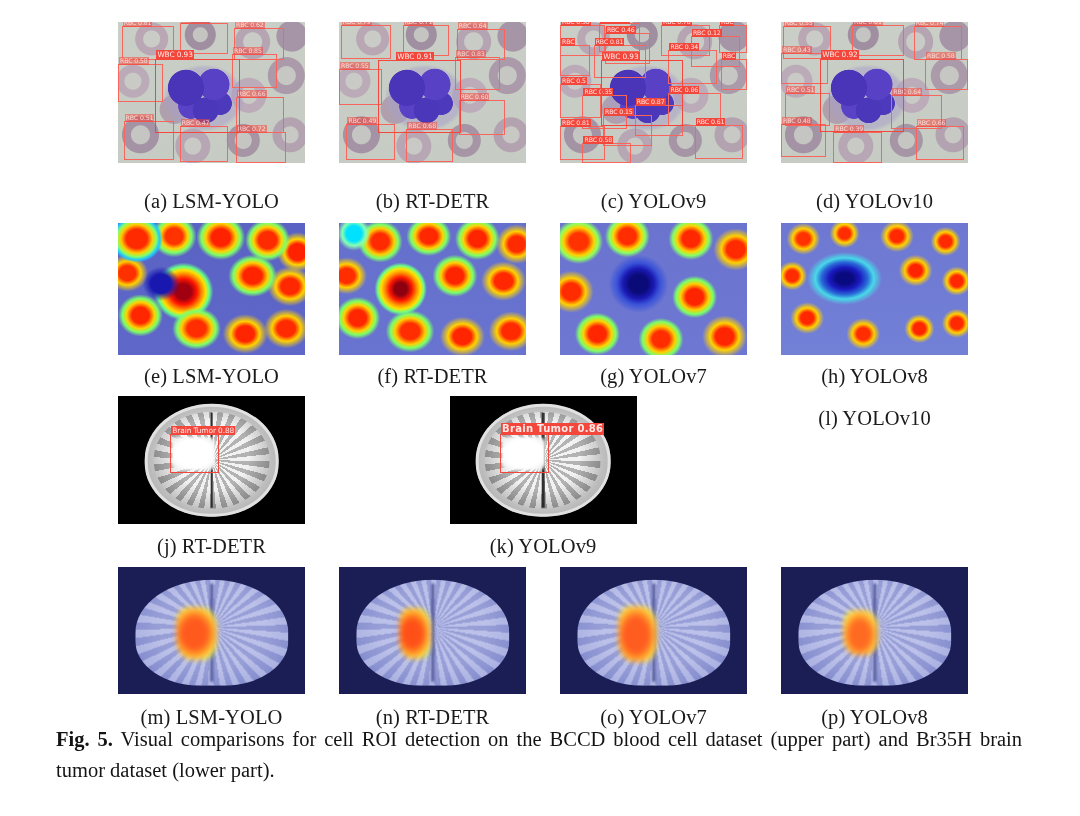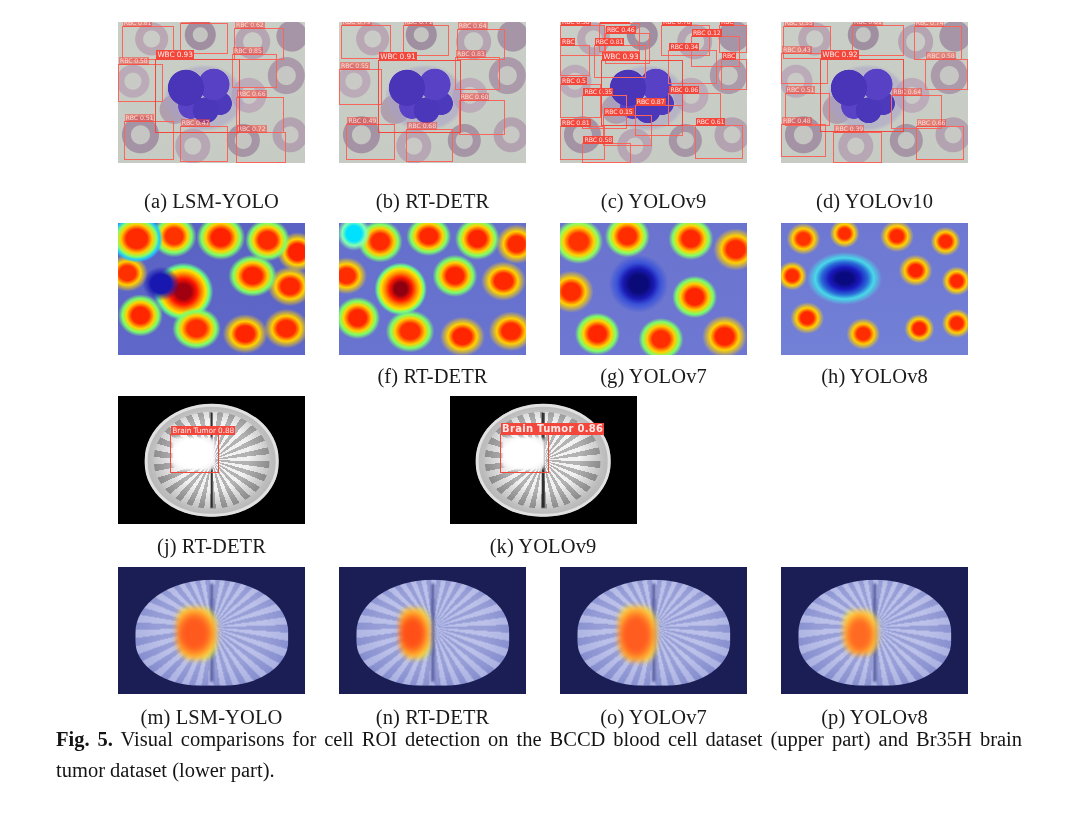--- a/index.html
+++ b/index.html
@@ -299,21 +299,21 @@
           <div class="dbox thin" style="left:64%;top:55%;width:25%;height:25%">
               <span class="dlabel faint" style="top:-8px;left:0">RBC 0.60</span>
             </div>
           <div class="dbox thin" style="left:4%;top:72%;width:26%;height:26%">
               <span class="dlabel faint" style="top:-8px;left:0">RBC 0.49</span>
             </div>
           <div class="dbox thin" style="left:36%;top:76%;width:25%;height:23%">
               <span class="dlabel faint" style="top:-8px;left:0">RBC 0.68</span>
             </div>
           <div class="dbox" style="left:21%;top:27%;width:44%;height:52%">
-              <span class="dlabel big" style="top:-9.5px;left:0">WBC 0.91</span>
+              <span class="dlabel big" style="top:-9.5px;left:17px">WBC 0.91</span>
             </div>
         </div>
         <div class="panel-caption">(b) RT-DETR</div>
       </div>
 
       <div class="panel-cell">
         <div class="panel-img">
           <div class="smear"></div>
           <div class="wbc"></div>
           <div class="dbox thin" style="left:0%;top:2%;width:24%;height:22%">
@@ -433,20 +433,21 @@
             radial-gradient(ellipse 13% 16% at 72% 40%, #ff2400 0 38%, #ffcf00 62%, #7aff6a 80%, transparent 100%),
             radial-gradient(ellipse 12% 15% at 92% 48%, #ff2800 0 40%, #ffd300 64%, transparent 100%),
             radial-gradient(ellipse 12% 16% at 12% 70%, #ff2600 0 38%, #ffd100 62%, #7cff66 80%, transparent 100%),
             radial-gradient(ellipse 13% 16% at 42% 80%, #ff2d00 0 38%, #ffce00 62%, #7bff6b 80%, transparent 100%),
             radial-gradient(ellipse 12% 15% at 68% 84%, #ff2500 0 40%, #ffd200 64%, transparent 100%),
             radial-gradient(ellipse 12% 15% at 90% 80%, #ff2a00 0 40%, #ffd000 64%, transparent 100%),
             radial-gradient(ellipse 10% 13% at 23% 46%, #1818b0 0 55%, transparent 100%),
             radial-gradient(ellipse 16% 22% at 35% 52%, #a00010 0 26%, #ff1500 45%, #ff9000 62%, #ffe000 74%, #66ff88 86%, transparent 100%),
             linear-gradient(#5a63c4,#5f68c8)"></div>
         </div>
+        <div class="panel-caption">(e) LSM-YOLO</div>
       </div>
 
       <div class="panel-cell">
         <div class="panel-img heat">
           <div class="jet" style="background:
             radial-gradient(ellipse 9% 13% at 8% 8%, #00e0ff 0 45%, #88ffb0 70%, transparent 100%),
             radial-gradient(ellipse 12% 16% at 22% 14%, #ff2a00 0 38%, #ffcc00 62%, #7dff68 80%, transparent 100%),
             radial-gradient(ellipse 12% 15% at 48% 10%, #ff2800 0 38%, #ffd000 62%, #7dff68 80%, transparent 100%),
             radial-gradient(ellipse 12% 16% at 74% 12%, #ff2400 0 38%, #ffd200 62%, #80ff66 80%, transparent 100%),
             radial-gradient(ellipse 11% 15% at 95% 16%, #ff2b00 0 40%, #ffd000 64%, transparent 100%),
@@ -525,20 +526,21 @@
             </div>
           <div class="tumor-bright" style="left:28%;top:32%;width:23%;height:26%"></div>
           <div class="dbox" style="left:27%;top:30%;width:26%;height:30%">
             <span class="dlabel" style="top:-12px;left:0;font-size:10px;line-height:12px;font-weight:bold;letter-spacing:0.3px">Brain Tumor 0.86</span>
           </div>
         </div>
         <div class="panel-caption">(k) YOLOv9</div>
       </div>
 
       <div class="panel-cell">
+        <div class="panel-caption">(l) YOLOv10</div>
       </div>
     </div>
 
     <div class="panel-row r4">
 
       <div class="panel-cell">
         <div class="panel-img heatmri">
           <div class="cor">
             <div class="cor-brain"></div>
             <div class="cor-hot" style="left:31%;top:32%;width:22%;height:42%;background:radial-gradient(ellipse at 45% 50%, #ff5a1e 0 38%, #ffa028 58%, #ffe04a 72%, #8ef06a 84%, #34c8e8 94%, transparent 100%)"></div>

